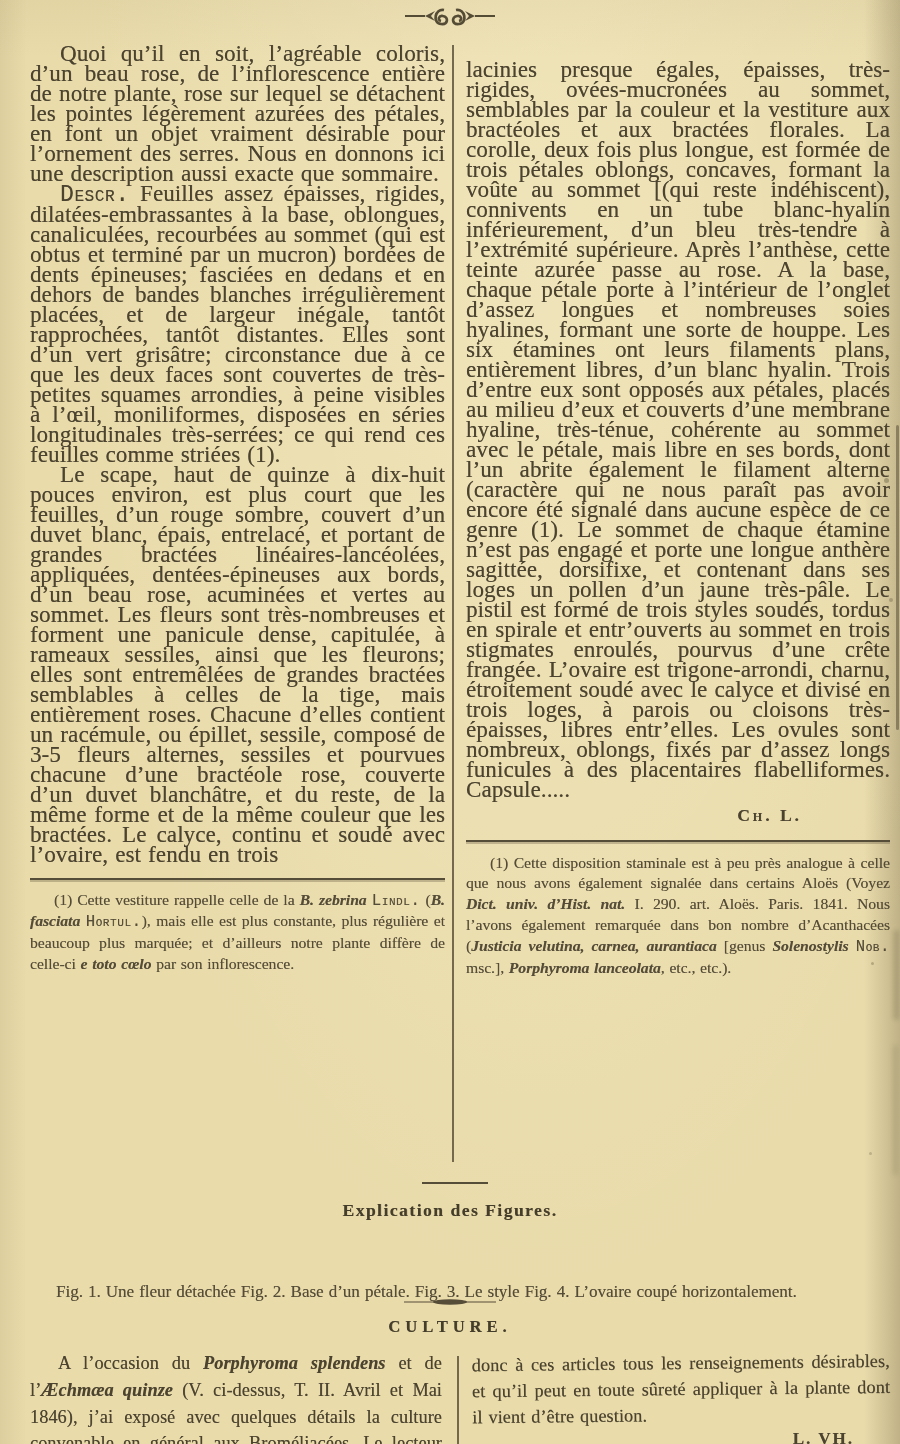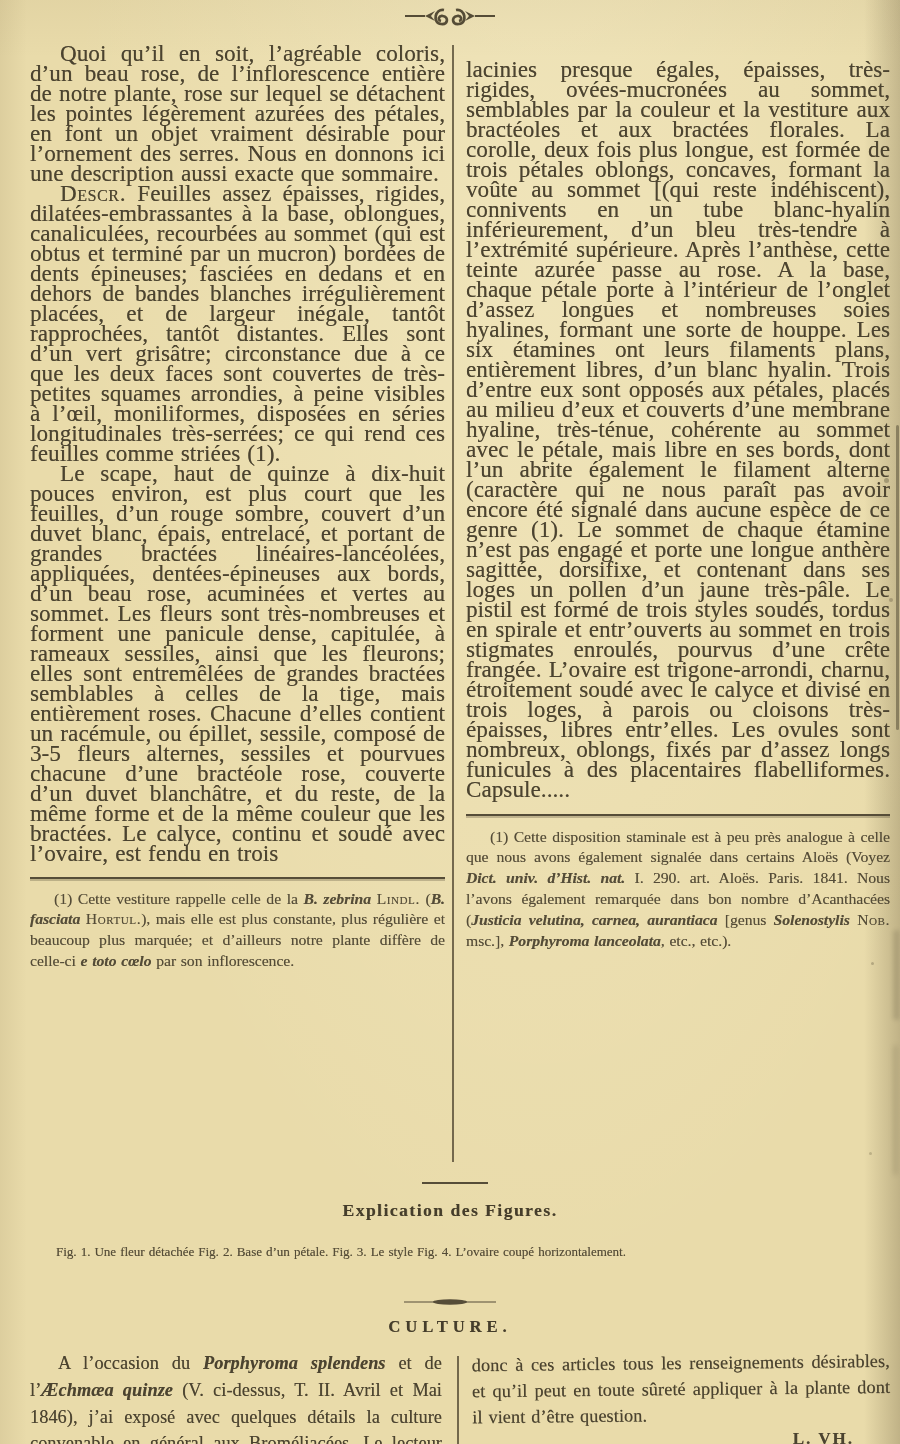--- a/index.html
+++ b/index.html
@@ -25,21 +25,21 @@
   .footnote{
     font-size:15.6px;line-height:20.8px;text-align:justify;
     text-indent:24px;word-spacing:.8px;color:#544c38;
     text-shadow:.2px .2px .3px rgba(64,54,32,.45);
   }
   .fn-rule{
     border:none;margin:0;height:1.6px;background:#564d38;
     box-shadow:0 2px 0 rgba(86,77,56,.30);
   }
   .it{font-style:italic;font-weight:bold;}
-  .sc{font-variant:small-caps;letter-spacing:.6px;}
+  .sc{font-variant:small-caps;letter-spacing:.6px;font-family:Liberation Mono, monospace;}
   .signature{
     text-align:right;font-variant:small-caps;font-weight:bold;
     font-size:17.5px;letter-spacing:3px;color:#4b4330;
     text-shadow:.25px .25px .35px rgba(64,54,32,.5);
   }
   .col-divider{width:1.6px;background:rgba(82,72,50,.78);}
   .heading-center{
     text-align:center;font-weight:bold;color:#453d2b;
     text-shadow:.3px .3px .4px rgba(64,54,32,.55);
   }
@@ -74,29 +74,30 @@
     <p class="main-par"><span class="sc">Descr.</span><span> Feuilles assez épaisses, rigides, dilatées-embrassantes à la base, oblongues, canaliculées, recourbées au sommet (qui est obtus et terminé par un mucron) bordées de dents épineuses; fasciées en dedans et en dehors de bandes blanches irrégulièrement placées, et de largeur inégale, tantôt rapprochées, tantôt distantes. Elles sont d’un vert grisâtre; circonstance due à ce que les deux faces sont couvertes de très-petites squames arrondies, à peine visibles à l’œil, moniliformes, disposées en séries longitudinales très-serrées; ce qui rend ces feuilles comme striées (1).</span></p>
     <p class="main-par">Le scape, haut de quinze à dix-huit pouces environ, est plus court que les feuilles, d’un rouge sombre, couvert d’un duvet blanc, épais, entrelacé, et portant de grandes bractées linéaires-lancéolées, appliquées, dentées-épineuses aux bords, d’un beau rose, acuminées et vertes au sommet. Les fleurs sont très-nombreuses et forment une panicule dense, capitulée, à rameaux sessiles, ainsi que les fleurons; elles sont entremêlées de grandes bractées semblables à celles de la tige, mais entièrement roses. Chacune d’elles contient un racémule, ou épillet, sessile, composé de 3-5 fleurs alternes, sessiles et pourvues chacune d’une bractéole rose, couverte d’un duvet blanchâtre, et du reste, de la même forme et de la même couleur que les bractées. Le calyce, continu et soudé avec l’ovaire, est fendu en trois</p>
     <hr class="fn-rule" style="margin-top:13px;">
     <p class="footnote" style="margin-top:10px;"><span>(1) Cette vestiture rappelle celle de la </span><span class="it">B. zebrina</span><span> </span><span class="sc">Lindl.</span><span> (</span><span class="it">B. fasciata</span><span> </span><span class="sc">Hortul.</span><span>), mais elle est plus constante, plus régulière et beaucoup plus marquée; et d’ailleurs notre plante diffère de celle-ci </span><span class="it">e toto cœlo</span><span> par son inflorescence.</span></p>
   </div>
 
   <div class="abs col-divider" style="left:422px;top:1px;height:1117px;"></div>
 
   <div class="abs" style="left:436px;top:16px;width:424px;">
     <p class="main-par no-indent">lacinies presque égales, épaisses, très-rigides, ovées-mucronées au sommet, semblables par la couleur et la vestiture aux bractéoles et aux bractées florales. La corolle, deux fois plus longue, est formée de trois pétales oblongs, concaves, formant la voûte au sommet [(qui reste indéhiscent), connivents en un tube blanc-hyalin inférieurement, d’un bleu très-tendre à l’extrémité supérieure. Après l’anthèse, cette teinte azurée passe au rose. A la base, chaque pétale porte à l’intérieur de l’onglet d’assez longues et nombreuses soies hyalines, formant une sorte de houppe. Les six étamines ont leurs filaments plans, entièrement libres, d’un blanc hyalin. Trois d’entre eux sont opposés aux pétales, placés au milieu d’eux et couverts d’une membrane hyaline, très-ténue, cohérente au sommet avec le pétale, mais libre en ses bords, dont l’un abrite également le filament alterne (caractère qui ne nous paraît pas avoir encore été signalé dans aucune espèce de ce genre (1). Le sommet de chaque étamine n’est pas engagé et porte une longue anthère sagittée, dorsifixe, et contenant dans ses loges un pollen d’un jaune très-pâle. Le pistil est formé de trois styles soudés, tordus en spirale et entr’ouverts au sommet en trois stigmates enroulés, pourvus d’une crête frangée. L’ovaire est trigone-arrondi, charnu, étroitement soudé avec le calyce et divisé en trois loges, à parois ou cloisons très-épaisses, libres entr’elles. Les ovules sont nombreux, oblongs, fixés par d’assez longs funicules à des placentaires flabelliformes. Capsule.....</p>
+    <p class="signature" style="padding-right:88px;margin-top:5px;">Ch. L.</p>
     <hr class="fn-rule" style="margin-top:14px;">
     <p class="footnote" style="margin-top:11px;"><span>(1) Cette disposition staminale est à peu près analogue à celle que nous avons également signalée dans certains Aloës (Voyez </span><span class="it">Dict. univ. d’Hist. nat.</span><span> I. 290. art. Aloës. Paris. 1841. Nous l’avons également remarquée dans bon nombre d’Acanthacées (</span><span class="it">Justicia velutina, carnea, aurantiaca</span><span> [genus </span><span class="it">Solenostylis</span><span> </span><span class="sc">Nob.</span><span> msc.], </span><span class="it">Porphyroma lanceolata</span><span>, etc., etc.).</span></p>
   </div>
 </div>
 
 <div class="abs" style="top:1182px;left:422px;width:66px;height:1.6px;background:#564d38;"></div>
 
 <div class="abs heading-center" style="top:1200px;left:0;width:100%;font-size:17.5px;letter-spacing:1.5px;">Explication des Figures.</div>
-<p class="abs footnote" style="top:1240px;left:30px;width:856px;text-indent:26px;font-size:13px;line-height:23px;">Fig. 1. Une fleur détachée  Fig. 2. Base d’un pétale. Fig. 3. Le style  Fig. 4. L’ovaire coupé horizontalement.</p>
+<p class="abs footnote" style="top:1280px;left:30px;width:856px;text-indent:26px;font-size:17px;line-height:23px;">Fig. 1. Une fleur détachée  Fig. 2. Base d’un pétale. Fig. 3. Le style  Fig. 4. L’ovaire coupé horizontalement.</p>
 
 <div class="abs lens-wrap" style="top:1293px;left:0;width:100%;">
   <svg width="96" height="10" viewBox="0 0 96 10">
     <path d="M2 5 H94" stroke="#564d38" stroke-width="1.2" fill="none"></path>
     <ellipse cx="48" cy="5" rx="17" ry="2.7" fill="#564d38"></ellipse>
   </svg>
 </div>
 
 <div class="abs heading-center" style="top:1317px;left:0;width:100%;font-size:16.5px;letter-spacing:5px;font-family:Liberation Serif, serif;">CULTURE.</div>
 

